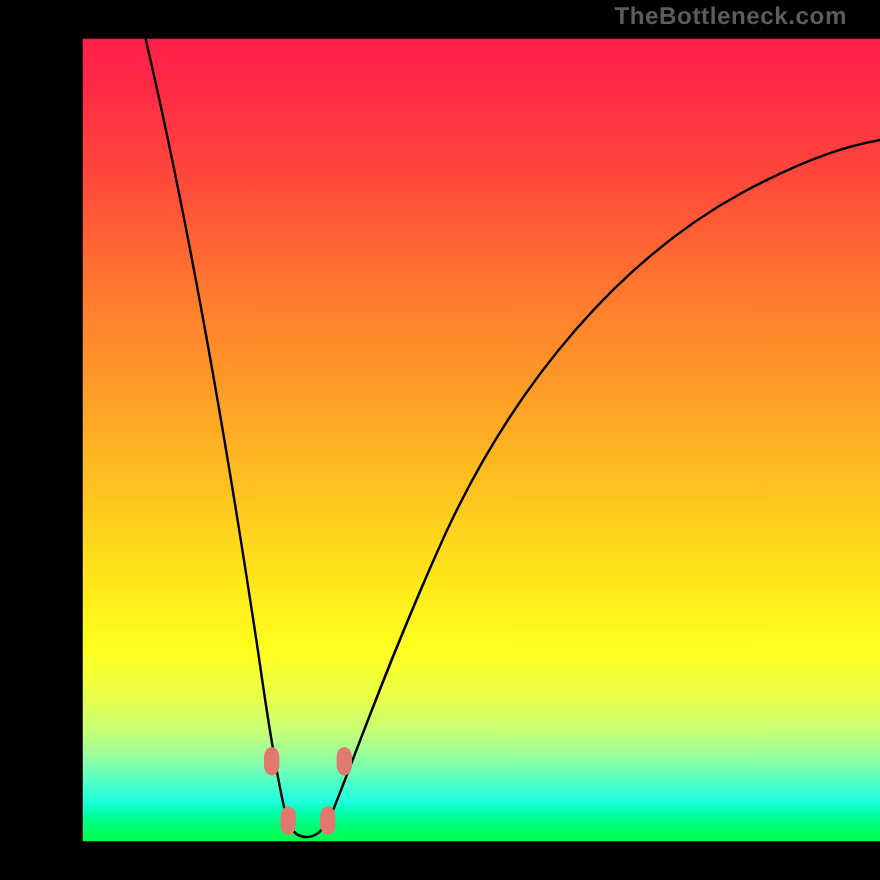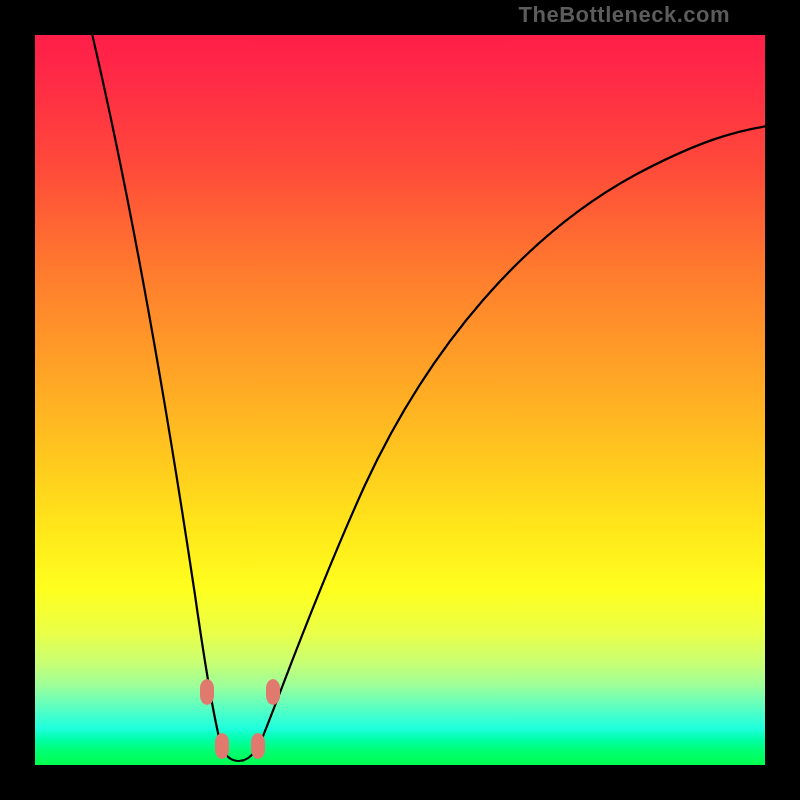--- a/index.html
+++ b/index.html
@@ -9,20 +9,21 @@
     height: 800px;
     background: #000;
     font-family: Arial, Helvetica, sans-serif;
     overflow: hidden;
   }
   .frame {
     position: relative;
     width: 740px;
     height: 800px;
     background: #000;
+    margin-left: 40px;
   }
   .watermark {
     position: absolute;
     top: 2px;
     right: 10px;
     color: #5c5c5c;
     font-size: 22px;
     font-weight: 600;
     letter-spacing: 0.5px;
     z-index: 10;

